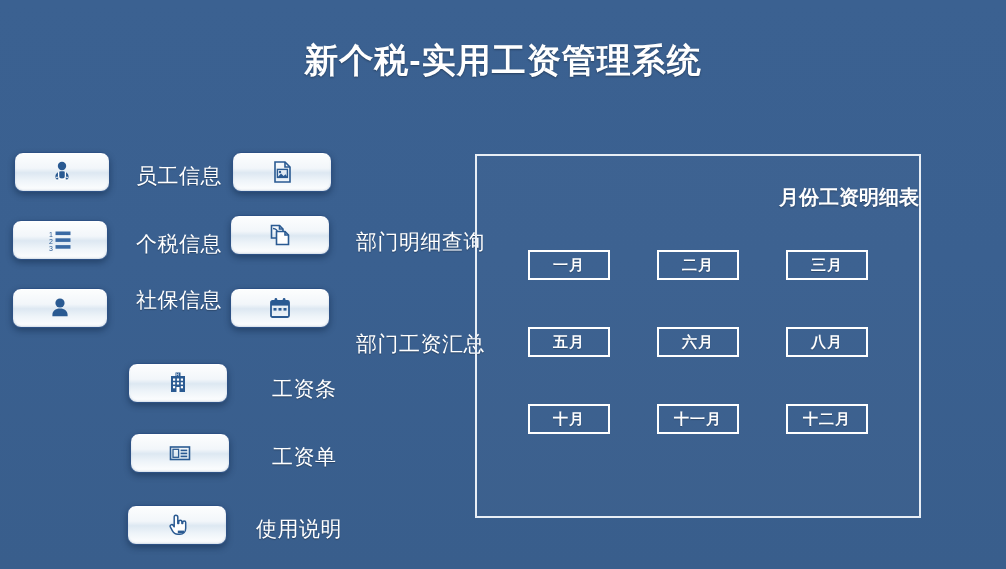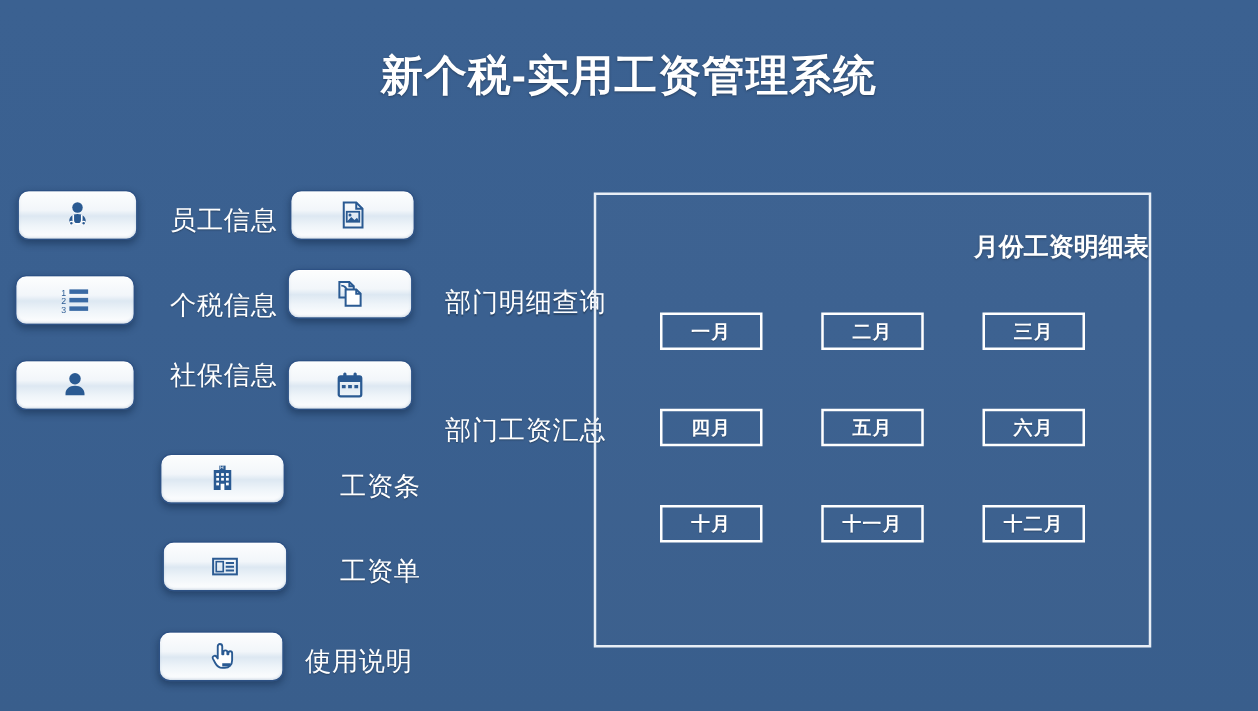--- a/index.html
+++ b/index.html
@@ -245,30 +245,30 @@
   <div class="btn-label" style="left:272px; top:443px;">工资单</div>
 
   <div class="btn wide" style="left:127px; top:505px;">
     <span class="icon-wrap">
       <svg viewBox="0 0 26 26">
         <path d="M11.8 3.2c1.2 0 2 .9 2 2v6.2h.9V9.9c0-.9.7-1.6 1.6-1.6s1.6.7 1.6 1.6v1.5h.8v-.8c0-.9.7-1.6 1.5-1.6s1.5.7 1.5 1.6v5.6c0 3.4-2.3 6.1-5.9 6.1h-2c-2.6 0-4.3-1.5-5.5-3.7l-2-3.7c-.4-.8-.1-1.7.7-2.1.7-.4 1.6-.2 2.1.5l1.1 1.5V5.2c0-1.1.9-2 1.6-2z" fill="#ffffff" stroke="#2a5a92" stroke-width="1.5" stroke-linejoin="round"></path>
         <rect x="13.8" y="18.6" width="6.4" height="2.6" fill="#2a5a92"></rect>
       </svg>
     </span>
   </div>
-  <div class="btn-label" style="left:244px; top:515px;">使用说明</div>
+  <div class="btn-label" style="left:256px; top:515px;">使用说明</div>
 
   <div class="panel">
     <div class="panel-title">月份工资明细表</div>
     <div class="months">
       <div class="month-btn">一月</div>
       <div class="month-btn">二月</div>
       <div class="month-btn">三月</div>
-      <div class="month-btn">四月</div>
       <div class="month-btn">五月</div>
       <div class="month-btn">六月</div>
+      <div class="month-btn">八月</div>
       <div class="month-btn">十月</div>
       <div class="month-btn">十一月</div>
       <div class="month-btn">十二月</div>
     </div>
   </div>
 
 </div>
 
 </body></html>

